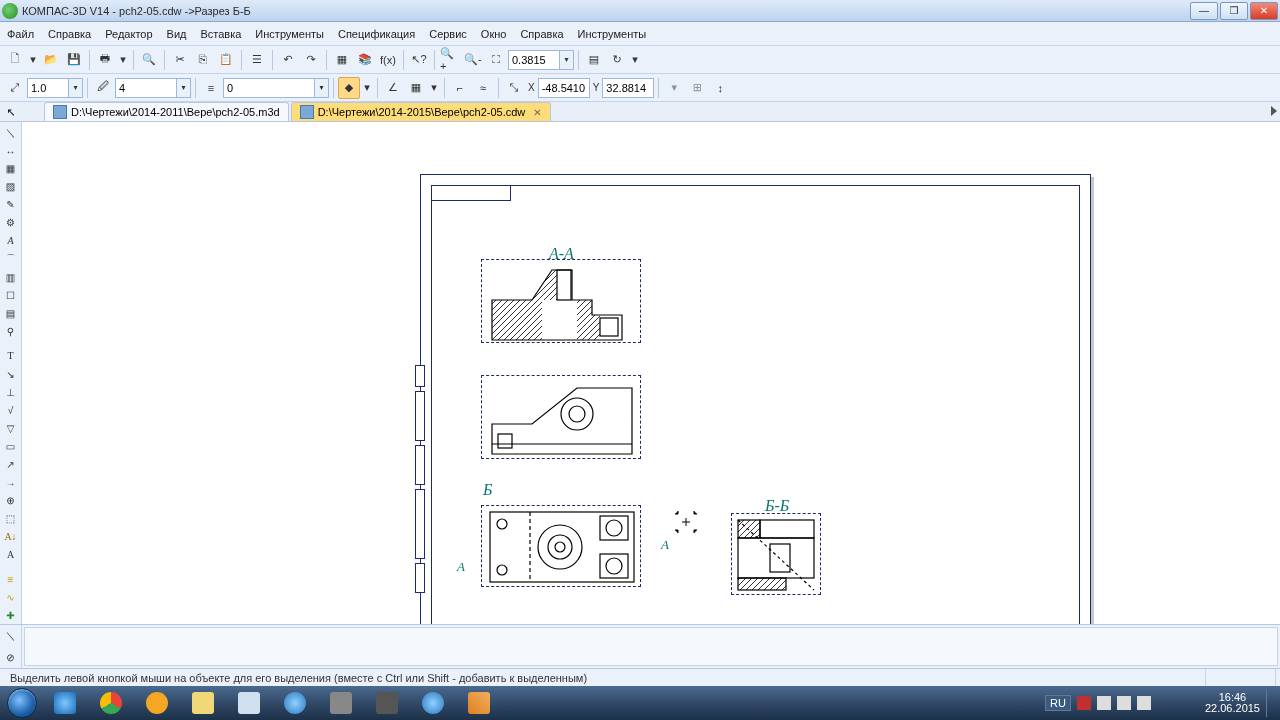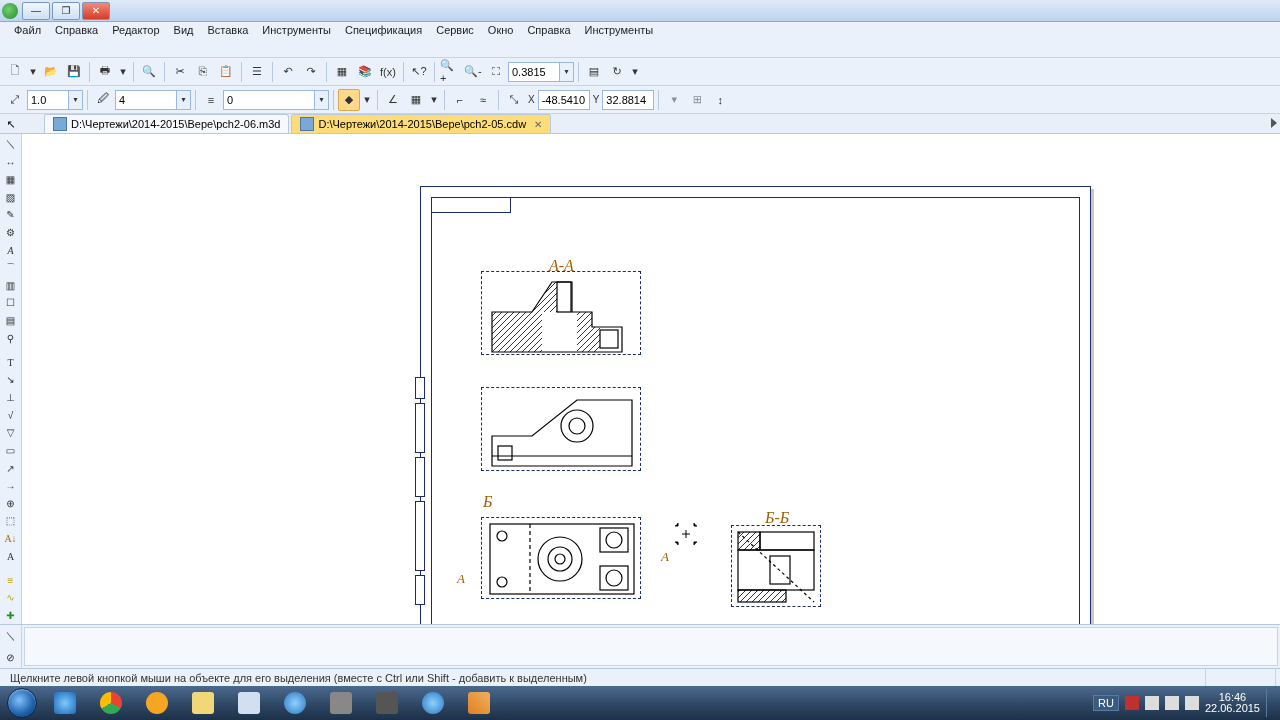--- a/index.html
+++ b/index.html
@@ -7,21 +7,21 @@
 
   
   .titlebar { height: 22px; background: linear-gradient(#dfeaf8, #bcd3ee); display: flex; align-items: center; padding: 0 2px; border-bottom: 1px solid #8aa9d0; }
   .titlebar .icon { width: 16px; height: 16px; margin-right: 4px; background: radial-gradient(circle at 40% 40%, #6fd06f, #2a8a2a); border-radius: 50%; }
   .titlebar .title { flex: 1; color: #2b2b2b; }
   .titlebar .wbtns { display: flex; gap: 2px; }
   .titlebar .wbtn { width: 28px; height: 18px; display: flex; align-items: center; justify-content: center; border: 1px solid #7a98bf; background: linear-gradient(#f0f6fd,#cfe0f3); border-radius: 2px; font-size: 10px; color:#333; }
   .titlebar .wbtn.close { background: linear-gradient(#f08b7a,#d93b26); color:#fff; }
 
   
-  .menubar { height: 36px; background: #eaf1fa; display: flex; align-items: flex-start; padding: 0 7px; border-bottom: 1px solid #c5d4e8; }
+  .menubar { height: 24px; background: #eaf1fa; display: flex; align-items: center; padding: 0 0; border-bottom: 1px solid #c5d4e8; }
   .menubar .mitem { padding: 2px 7px; color: #1c1c1c; cursor: default; }
 
   
   .toolbar { height: 28px; background: #eaf1fa; display: flex; align-items: center; padding: 0 4px; gap: 1px; border-bottom: 1px solid #c5d4e8; }
   .tbtn { width: 22px; height: 22px; display: flex; align-items: center; justify-content: center; border: 1px solid transparent; border-radius: 2px; color: #333; }
   .tsep { width: 1px; height: 20px; background: #b8c8de; margin: 0 3px; }
   .tinput { height: 20px; border: 1px solid #9ab7dd; background: #fff; padding: 0 3px; font-size: 11px; }
   .tcombo { display:flex; align-items:center; }
   .tcombo .arrow { width:14px; height:20px; border:1px solid #9ab7dd; border-left:none; background:#e8f0fa; display:flex; align-items:center; justify-content:center; font-size:8px; color:#333; }
   .tlabel { font-size: 10px; color:#333; padding: 0 2px; }
@@ -42,49 +42,50 @@
   .vbtn { width: 18px; height: 18px; display: flex; align-items: center; justify-content: center; font-size: 10px; color:#333; border:1px solid transparent; }
   .canvaswrap { flex: 1; background: #fff; position: relative; overflow: hidden; }
 
   .sheet { position: absolute; left: 398px; top: 52px; width: 671px; height: 544px; border: 1px solid #1a2a6a; box-shadow: 3px 3px 0 #c8c8c8; background: #fff; }
   .sheet .innerframe { position:absolute; left:10px; top:10px; right:10px; bottom:10px; border:1px solid #1a2a6a; }
   .sheet .titlebox { position:absolute; left:10px; top:10px; width:80px; height:16px; border:1px solid #1a2a6a; }
 
   .sidecol { position:absolute; left:-6px; top:190px; width:10px; height:290px; }
   .sidecol .seg { width:100%; border:1px solid #1a2a6a; margin-bottom:4px; background:#fff; }
 
-  .viewlabel { position:absolute; font-family: 'Times New Roman', serif; font-style: italic; font-size: 16px; color:#a16207; }
+  .viewlabel { position:absolute; font-family: 'Times New Roman', serif; font-style: italic; font-size: 16px; color:#0f766e; }
 
   .dashbox { position:absolute; border:1px dashed #1a2a6a; }
 
   
   .midpanel { height: 44px; background: #eaf1fa; border-top: 1px solid #b8c8de; display:flex; }
   .midpanel .vside { width:22px; border-right:1px solid #c5d4e8; display:flex; flex-direction:column; align-items:center; justify-content:space-around; }
   .midpanel .body { flex:1; background:#f5f8fc; border:1px solid #c5d4e8; margin:2px; }
 
   .statusbar { height: 18px; background: #eaf1fa; border-top: 1px solid #b8c8de; display: flex; align-items: center; padding: 0 4px; color:#333; font-size:11px; }
   .statusbar .cell { border-right: 1px solid #c5d4e8; padding: 0 6px; height: 100%; display:flex; align-items:center; }
 
   .taskbar { height: 34px; background: linear-gradient(#4b6a8f, #2d4461 60%, #1c3048); display: flex; align-items: center; padding: 0 2px; }
   .startbtn { width: 40px; height: 32px; display:flex; align-items:center; justify-content:center; }
   .startorb { width:30px; height:30px; border-radius:50%; background: radial-gradient(circle at 40% 40%, #7ec0ff, #1d5fa8 60%, #0a3766); border:1px solid #0a2a4a; box-shadow: inset 0 1px 2px rgba(255,255,255,0.5); }
   .tbicon { width: 44px; height: 28px; margin: 0 1px; display:flex; align-items:center; justify-content:center; border-radius:2px; }
   .tbicon .glyph { width:22px; height:22px; border-radius:3px; }
   .tray { margin-left:auto; display:flex; align-items:center; gap:6px; color:#fff; font-size:10px; padding-right:4px; }
   .tray .lang { background:#3a5a80; padding:1px 4px; border:1px solid #5a7aa0; }
-  .tray .clock { text-align:center; line-height:11px; }
+  .tray .clock { text-align:center; line-height:11px;margin-left:48px; }
   .tray .trayicon { width:14px; height:14px; }
 
   svg { display:block; }
 </style>
 </head>
 <body>
 
 <div class="titlebar">
   <div class="icon"></div>
+  <div class="title">КОМПАС-3D V14 - pch2-05.cdw -&gt;Разрез Б-Б</div>
   <div class="wbtns">
     <div class="wbtn">—</div>
     <div class="wbtn">❐</div>
     <div class="wbtn close">✕</div>
   </div>
 </div>
 
 <div class="menubar">
   <div class="mitem">Файл</div>
   <div class="mitem">Справка</div>
@@ -176,21 +177,21 @@
   <div class="tbtn" style="opacity:.5;">▾</div>
   <div class="tbtn" style="opacity:.5;">⊞</div>
   <div class="tbtn">↕</div>
 </div>
 
 <div class="doctabs">
   <div class="lefttool">↖</div>
   <div style="width:22px"></div>
   <div class="doctab">
     <div class="ticon"></div>
-    <span>D:\Чертежи\2014-2015\Вере\pch2-06.m3d</span>
+    <span>D:\Чертежи\2014-2011\Вере\pch2-05.m3d</span>
   </div>
   <div class="doctab active">
     <div class="ticon"></div>
     <span style="font-weight:normal;">D:\Чертежи\2014-2015\Вере\pch2-05.cdw</span>
     <span class="close">✕</span>
   </div>
   <div class="rightarrow"></div>
 </div>
 
 <div class="mainarea">
@@ -326,21 +327,21 @@
 
 <div class="midpanel">
   <div class="vside">
     <div class="vbtn">＼</div>
     <div class="vbtn">⊘</div>
   </div>
   <div class="body"></div>
 </div>
 
 <div class="statusbar">
-  <div class="cell" style="flex:1">Щелкните левой кнопкой мыши на объекте для его выделения (вместе с Ctrl или Shift - добавить к выделенным)</div>
+  <div class="cell" style="flex:1">Выделить левой кнопкой мыши на объекте для его выделения (вместе с Ctrl или Shift - добавить к выделенным)</div>
   <div class="cell" style="width:70px"></div>
 </div>
 
 <div class="taskbar">
   <div class="startbtn">
       <div class="startorb"></div>
     </div>
   <div class="tbicon">
       <div class="glyph" style="background:radial-gradient(circle,#7ec8ff,#1a6ab8)"></div>
     </div>

